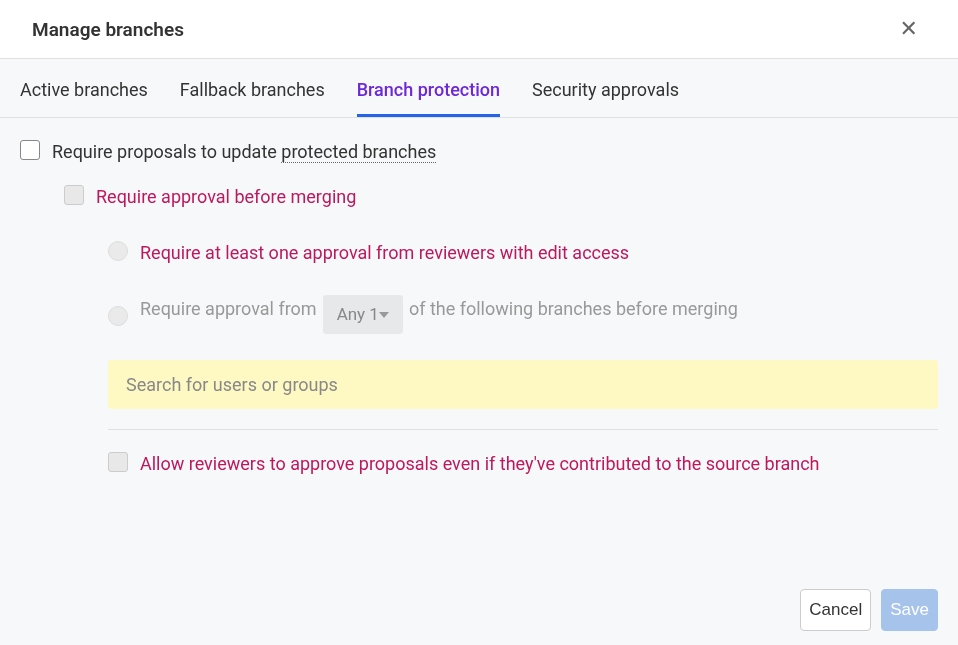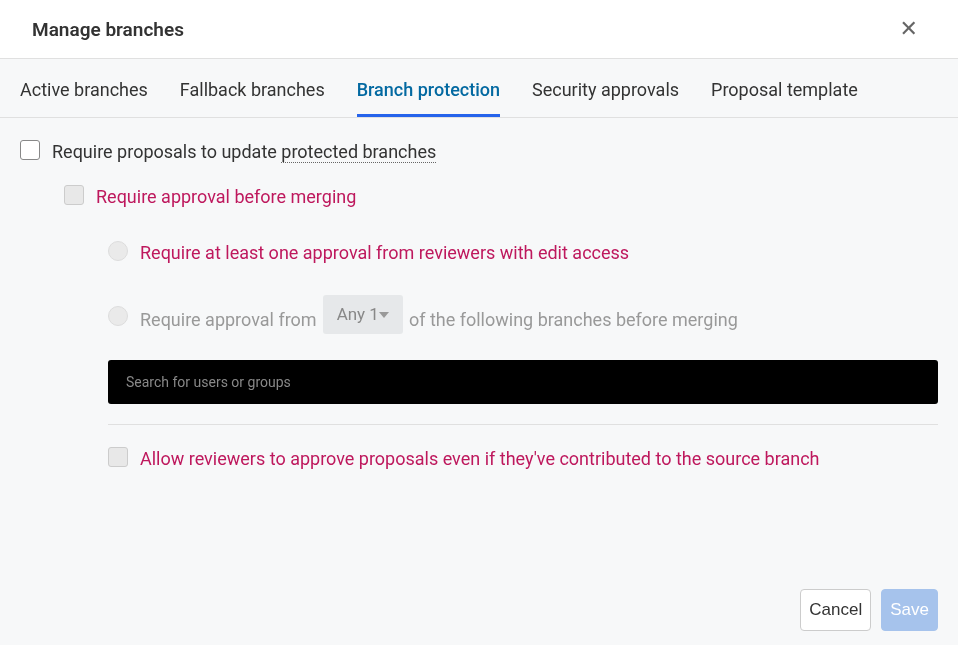--- a/index.html
+++ b/index.html
@@ -30,21 +30,21 @@
       gap: 32px;
     }
     .tab {
       padding-bottom: 12px;
       font-size: 18px;
       color: #333;
       cursor: pointer;
       border-bottom: 3px solid transparent;
       line-height: 1.4;
     }
-    .tab.active { color: #0369a1; border-bottom-color: #2563eb; font-weight: 500; }
+    .tab.active { color: #6d28d9; border-bottom-color: #2563eb; font-weight: 500; }
     .content { padding: 20px; flex: 1; }
     .option-row { display: flex; align-items: flex-start; gap: 12px; margin-bottom: 10px; }
     .checkbox {
       width: 20px; height: 20px;
       border: 1.5px solid #888;
       border-radius: 3px;
       background: #fff;
       flex-shrink: 0;
       margin-top: 2px;
       cursor: pointer;
@@ -75,65 +75,64 @@
       font-size: 17px;
     }
     .caret-down {
       width: 0; height: 0;
       border-left: 5px solid transparent;
       border-right: 5px solid transparent;
       border-top: 6px solid #999;
       display: inline-block;
     }
     .search-box {
-      background: #000000;
+      background: #fef9c3;
       padding: 14px 18px;
       border-radius: 3px;
       color: #888;
-      font-size: 14px;
+      font-size: 18px;
       margin-top: 26px;
     }
     .divider { height: 1px; background: #e0e0e0; margin: 20px 0 20px 0; }
     .level-2-wrap { margin-left: 88px; }
     .modal-footer {
       display: flex;
       justify-content: flex-end;
       padding: 14px 20px;
       gap: 10px;
     }
     .btn {
       padding: 10px 8px;
       font-size: 17px;
       border-radius: 4px;
       cursor: pointer;
       border: 1px solid #ccc;
       background: #fff;
       color: #333;
     }
     .btn-primary { background: #a6c3ec; color: #fff; border-color: #a6c3ec; cursor: default; }
-    .row-inline { display: flex; align-items: flex-end; flex-wrap: wrap; color: #999; font-size: 18px; line-height: 1.6; }
+    .row-inline { display: flex; align-items: flex-start; flex-wrap: wrap; color: #999; font-size: 18px; line-height: 1.6; }
   </style>
 </head>
 <body>
 
 <div class="modal">
   <div class="modal-header">
     <div class="modal-title">Manage branches</div>
     <button class="close-btn">
       <span>✕</span>
     </button>
   </div>
 
   <div class="modal-body">
     <div class="tabs">
       <div class="tab">Active branches</div>
       <div class="tab">Fallback branches</div>
       <div class="tab active">Branch protection</div>
       <div class="tab">Security approvals</div>
-      <div class="tab">Proposal template</div>
     </div>
 
     <div class="content">
       <div class="option-row">
         <div class="checkbox"></div>
         <div class="option-label">
           <span>Require proposals to update </span><span class="dotted">protected branches</span>
         </div>
       </div>
 

